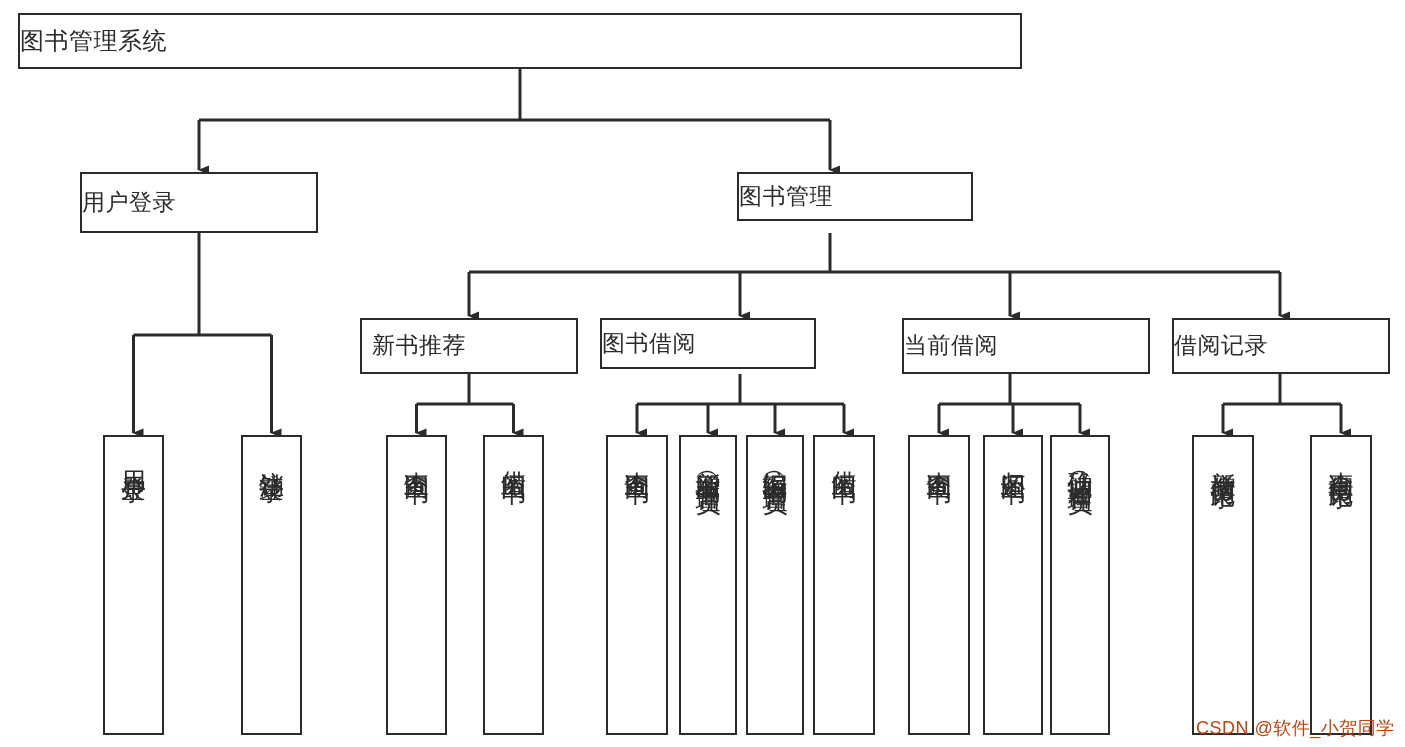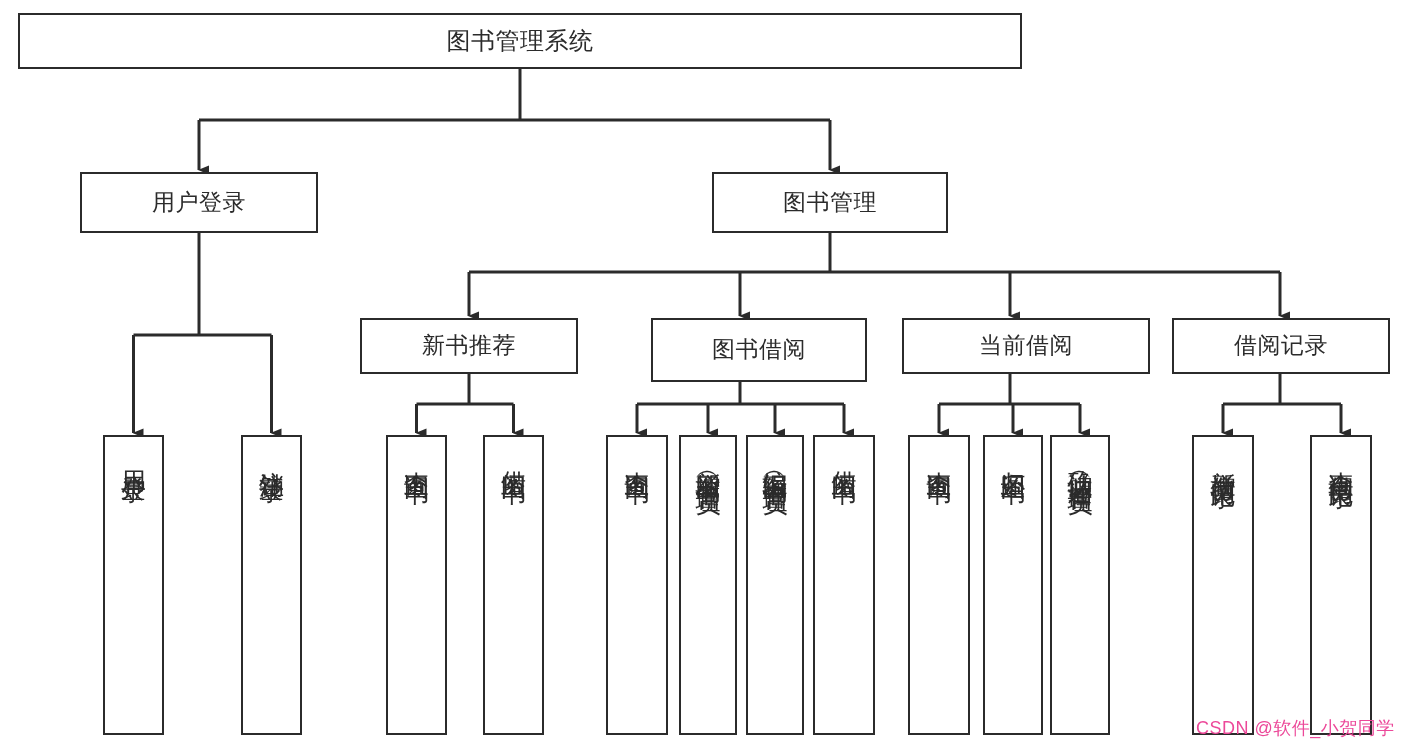--- a/index.html
+++ b/index.html
@@ -25,21 +25,20 @@
     height: 747px;
     pointer-events: none;
   }
   .node {
     position: absolute;
     box-sizing: border-box;
     background: #ffffff;
     border: 2px solid #2b2b2b;
     display: flex;
     align-items: center;
-    justify-content: center;
     overflow: hidden;
   }
   .node .label {
     color: #2b2b2b;
     text-align: center;
     line-height: 1.18;
     letter-spacing: 0.5px;
     white-space: pre-wrap;
   }
   .node.horiz .label {
@@ -55,21 +54,21 @@
   }
   .node.vert .label {
     writing-mode: vertical-rl;
     text-orientation: upright;
     font-size: 25px;
     line-height: 1.0;
     letter-spacing: 3px;
   }
   .watermark {
     position: absolute;
-    color: #ec4899;
+    color: #c2410c;
     font-size: 18px;
     white-space: nowrap;
     letter-spacing: 0.5px;
   }
 </style>
 </head>
 <body>
 
 <div id="canvas">
 
@@ -116,27 +115,27 @@
       </g>
   </svg>
 
   <div id="node-layer">
       <div class="node horiz root" style="left: 18px; top: 13px; width: 1004px; height: 56px;">
         <span class="label">图书管理系统</span>
       </div>
       <div class="node horiz" style="left: 80px; top: 172px; width: 238px; height: 61px;">
         <span class="label">用户登录</span>
       </div>
-      <div class="node horiz" style="left: 712px; top: 172px; width: 236px; height: 61px;">
+      <div class="node horiz" style="left: 737px; top: 172px; width: 236px; height: 49px;">
         <span class="label">图书管理</span>
       </div>
-      <div class="node horiz" style="left: 360px; top: 318px; width: 218px; height: 56px;">
+      <div class="node horiz" style="left: 360px; top: 318px; width: 218px; height: 56px; padding-left: 10px;">
         <span class="label">新书推荐</span>
       </div>
-      <div class="node horiz" style="left: 651px; top: 318px; width: 216px; height: 64px;">
+      <div class="node horiz" style="left: 600px; top: 318px; width: 216px; height: 51px;">
         <span class="label">图书借阅</span>
       </div>
       <div class="node horiz" style="left: 902px; top: 318px; width: 248px; height: 56px;">
         <span class="label">当前借阅</span>
       </div>
       <div class="node horiz" style="left: 1172px; top: 318px; width: 218px; height: 56px;">
         <span class="label">借阅记录</span>
       </div>
       <div class="node vert" style="left: 103px; top: 435px; width: 61px; height: 300px;">
         <span class="label">用户登录</span>

